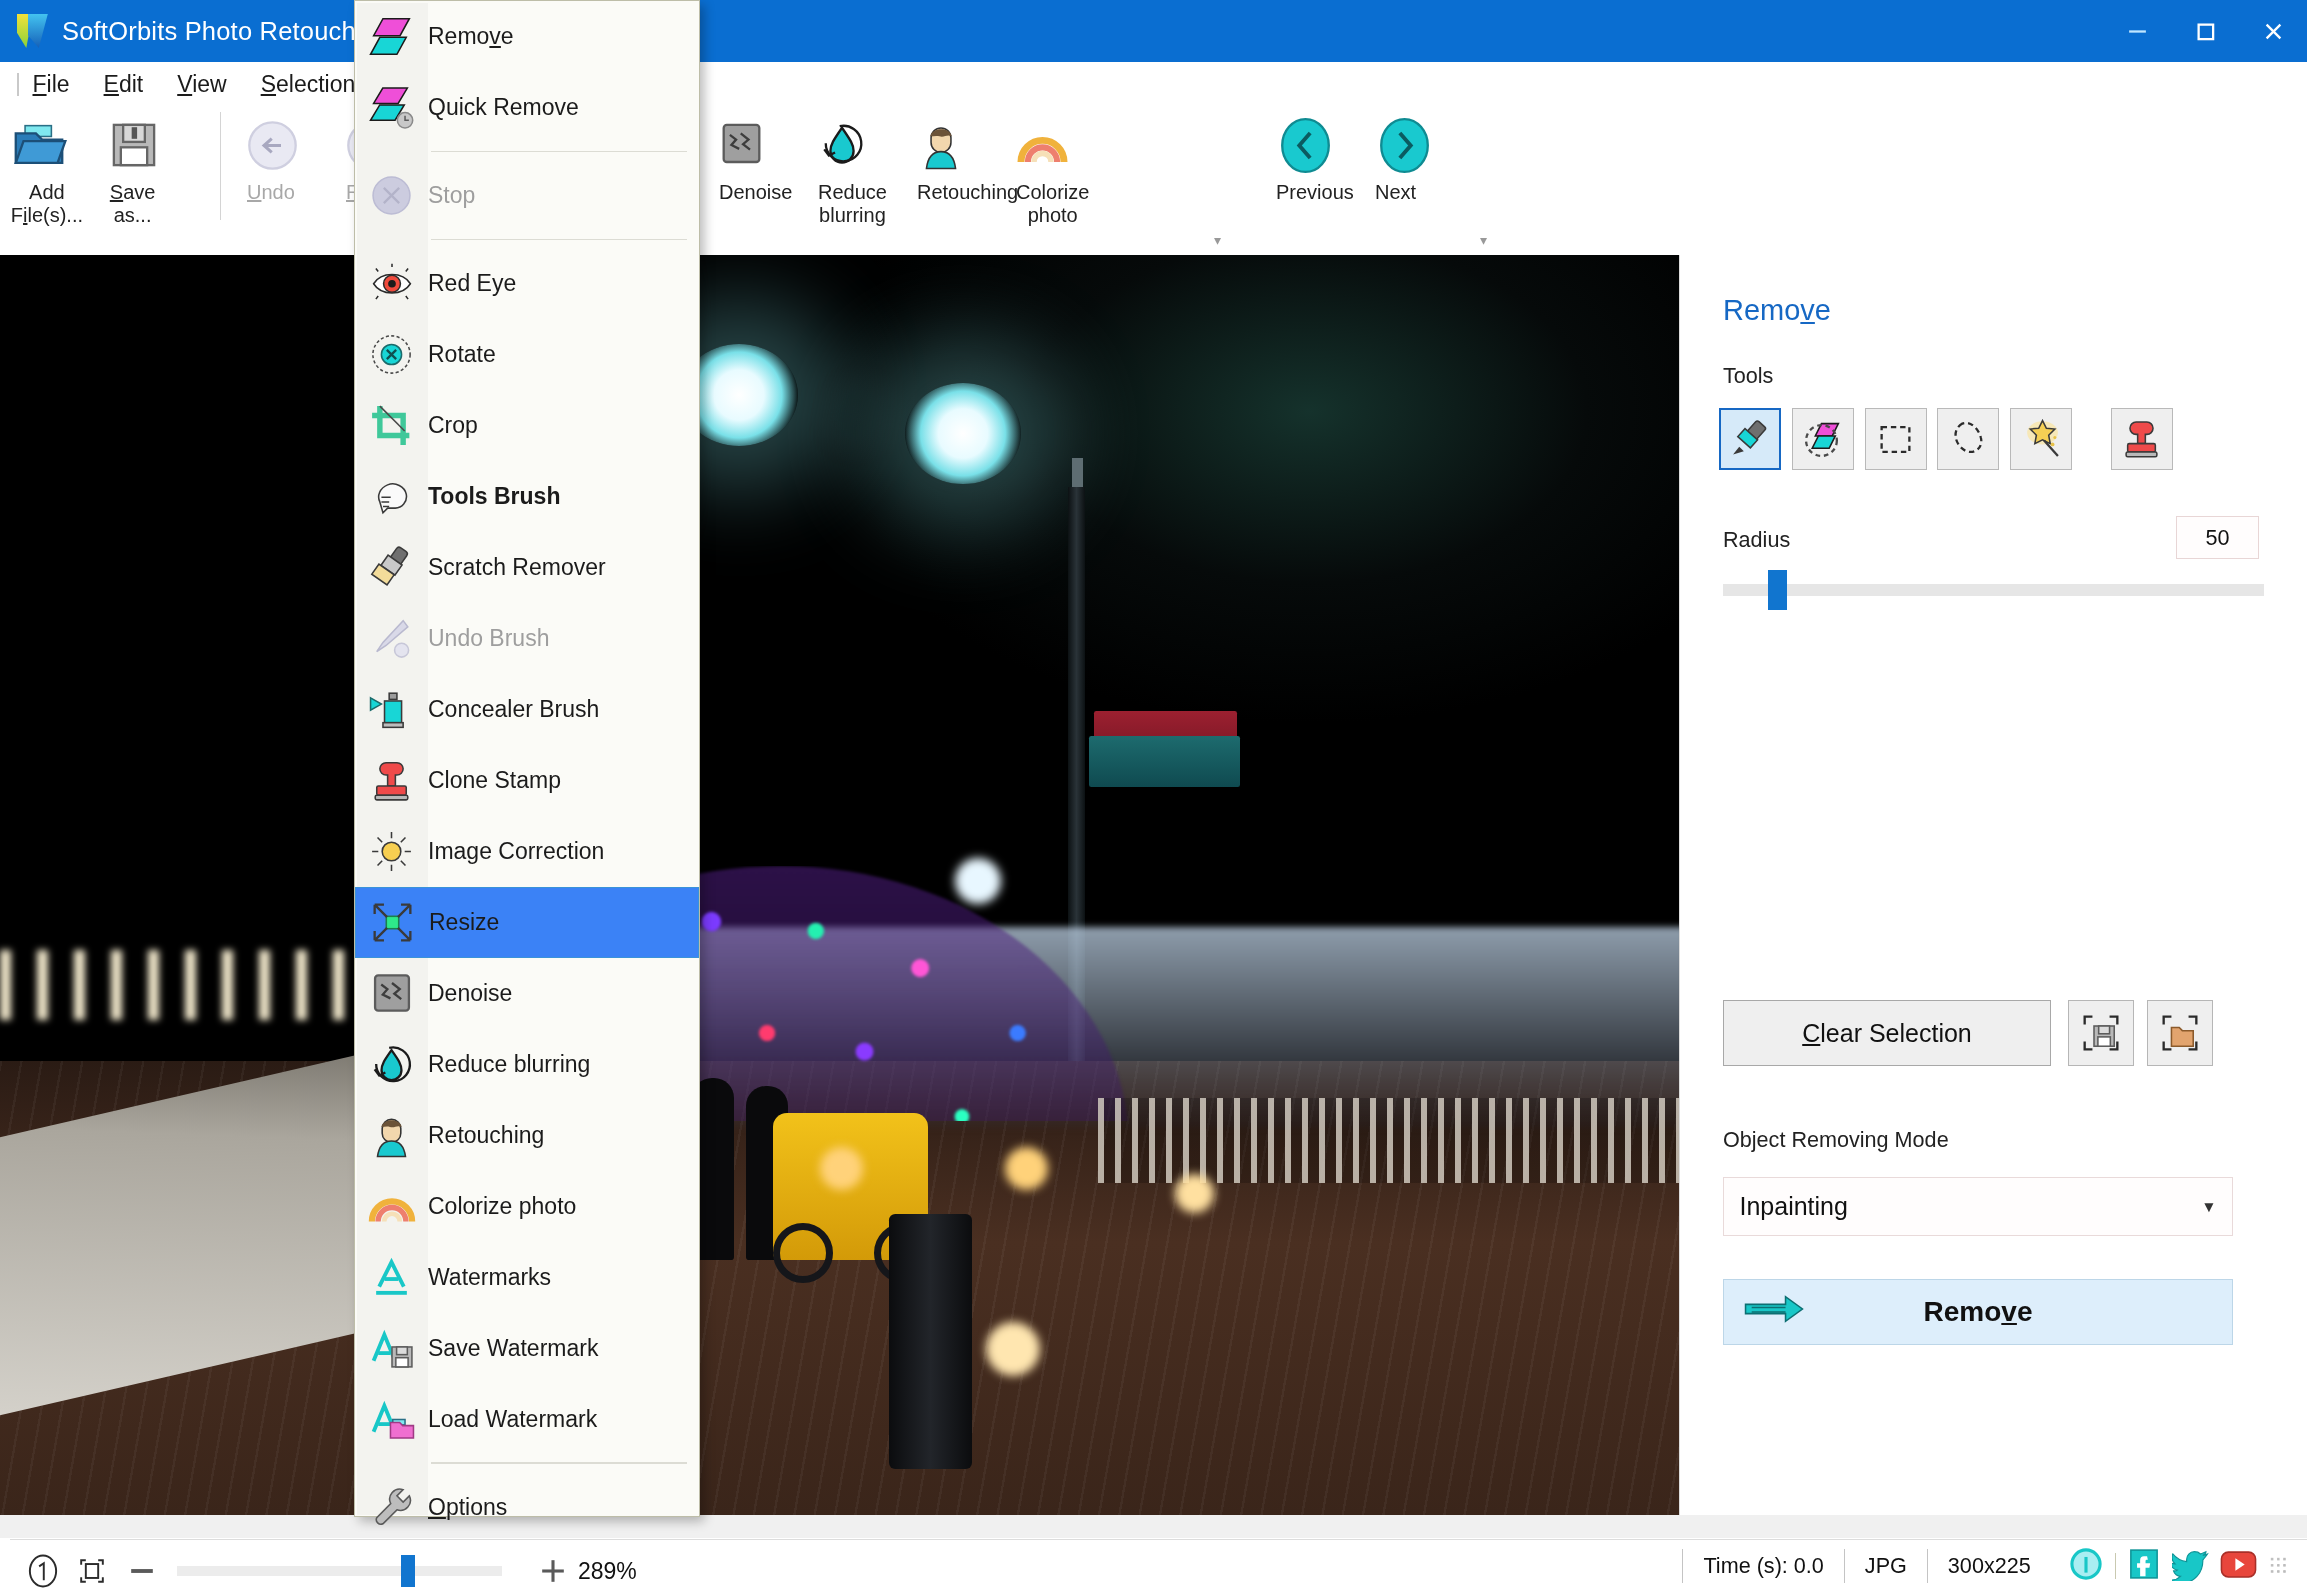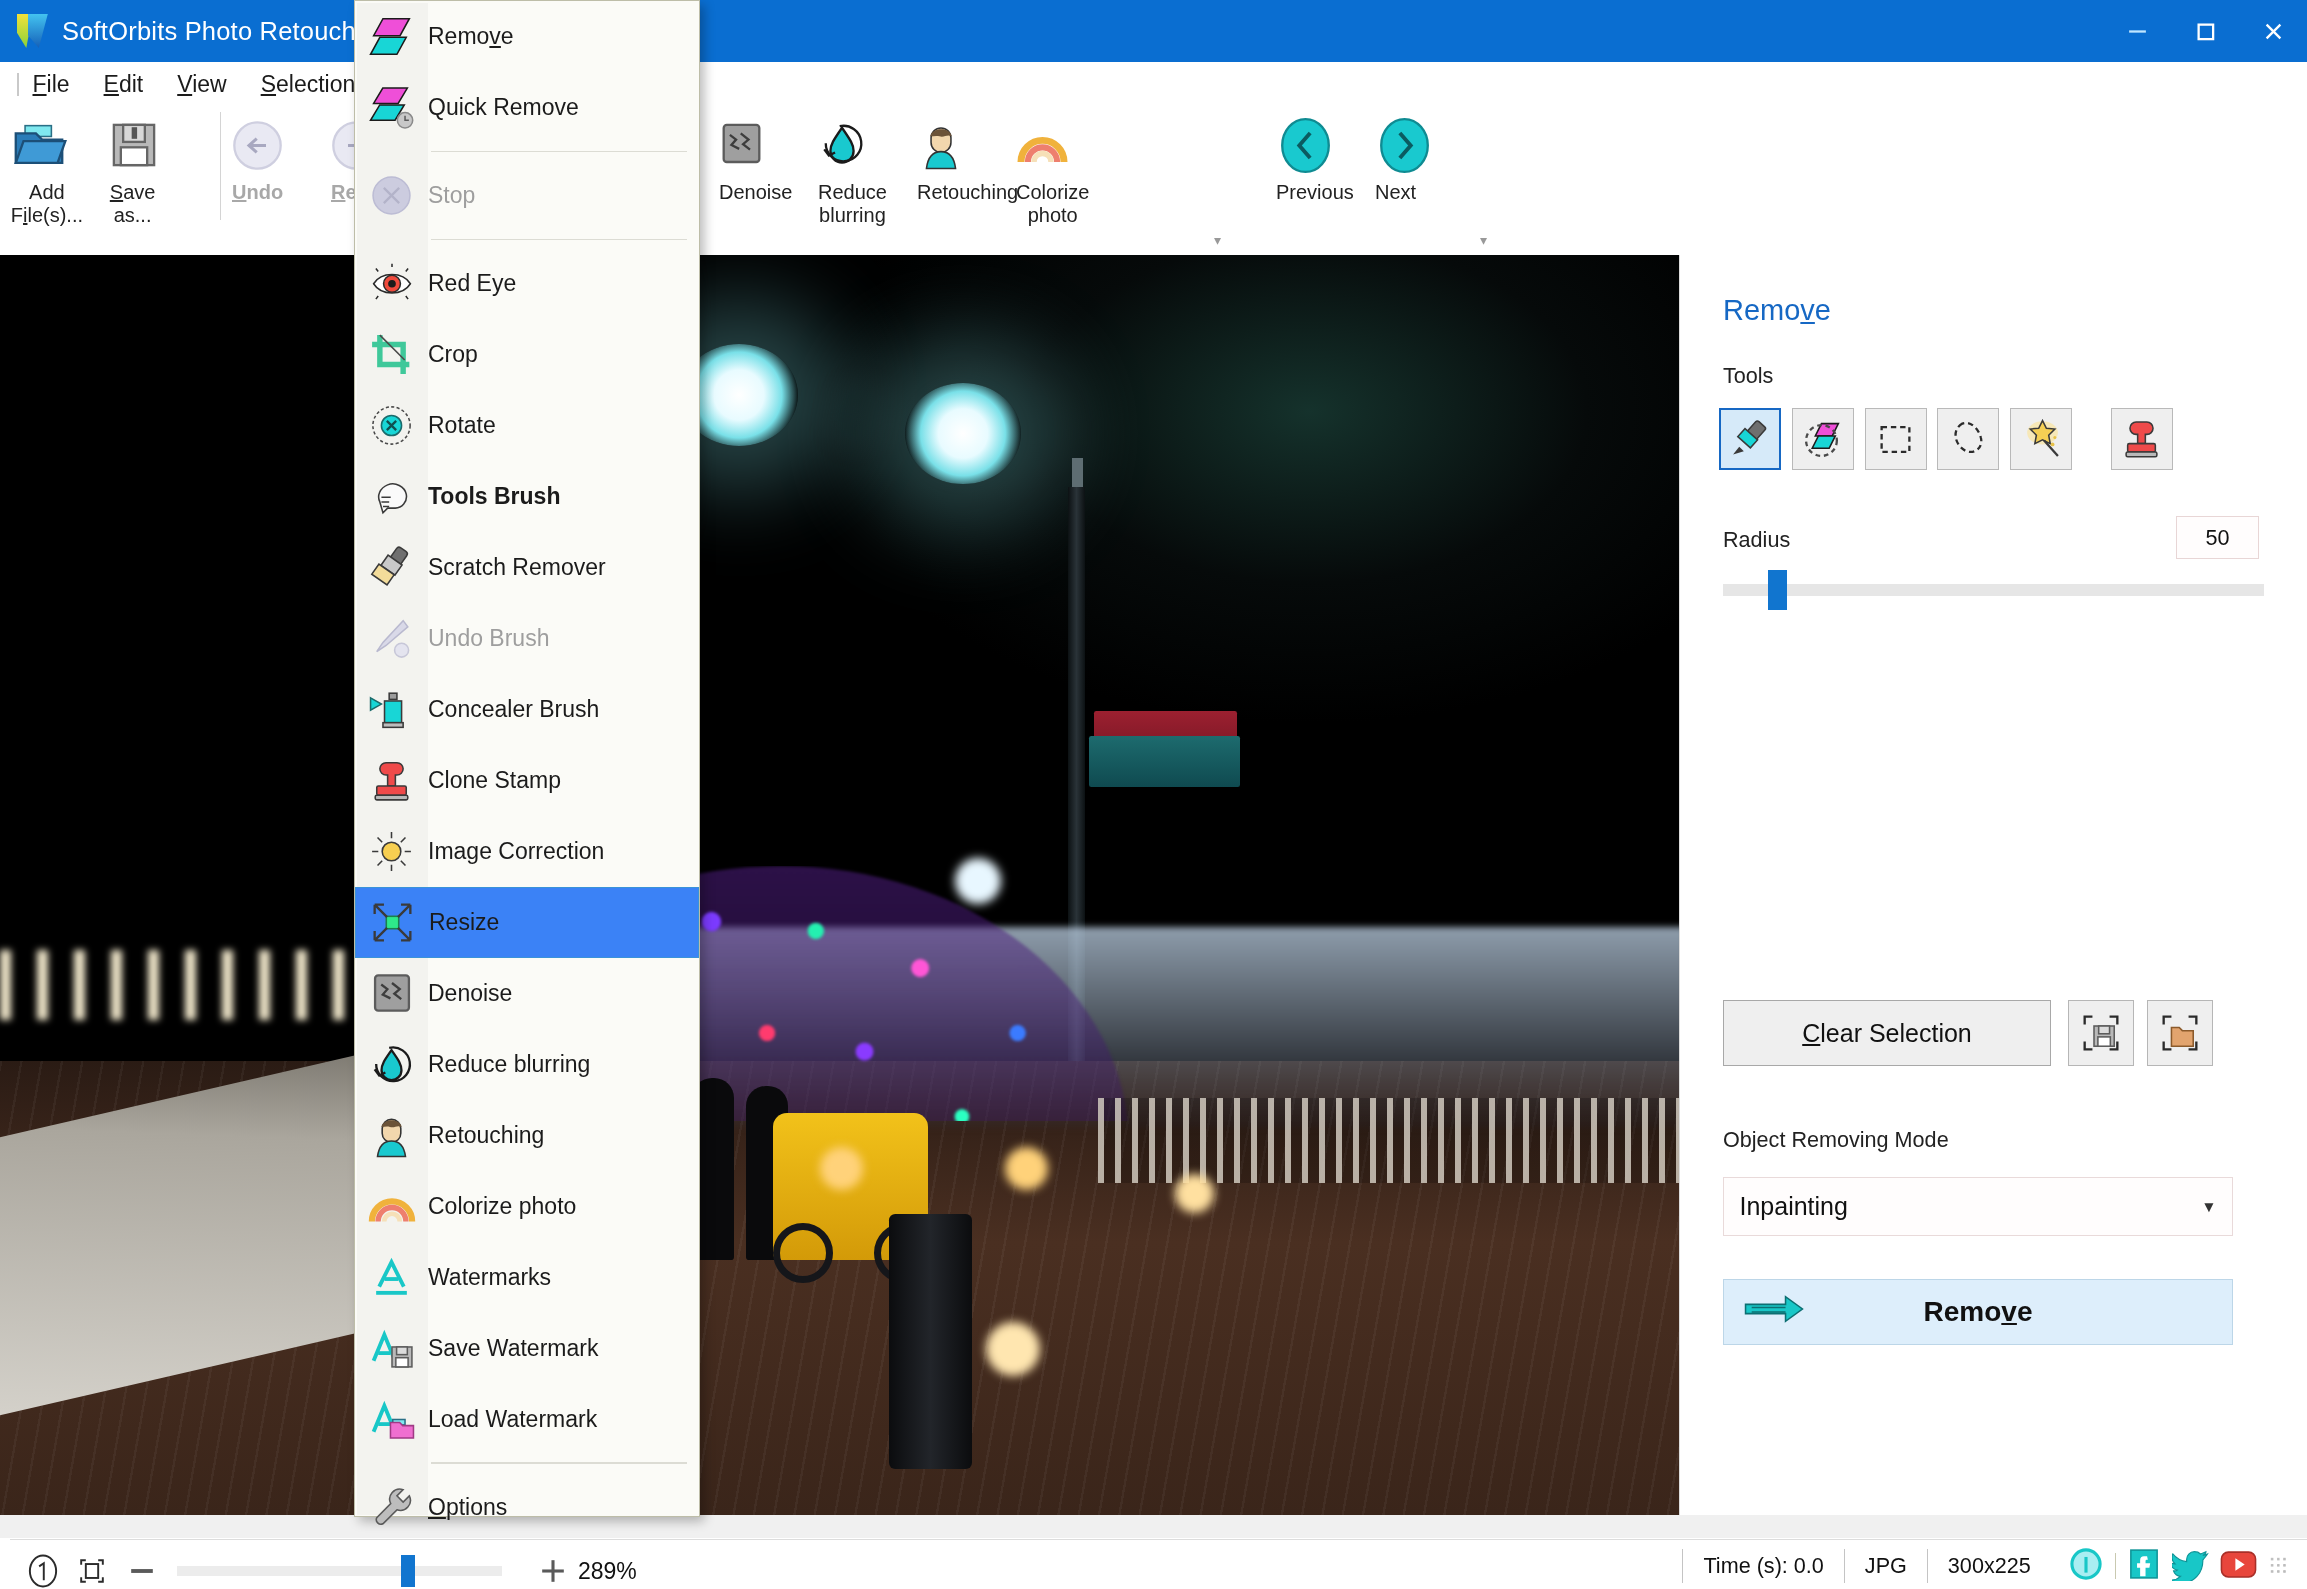--- a/index.html
+++ b/index.html
@@ -246,21 +246,21 @@
             <rect x="17" y="5" width="28" height="22" fill="#d8d8d8" stroke="#666" stroke-width="3"></rect>
             <rect x="28" y="8" width="7" height="15" fill="#555"></rect>
             <rect x="14" y="34" width="34" height="23" fill="#fff" stroke="#666" stroke-width="3"></rect>
           </svg>
         </div>
         <div class="lb"><u>S</u>ave<br>as...</div>
       </div>
       <div class="rib-divider"></div>
     </div>
 
-    <div class="rib-grp" style="left:232px;font-weight:bold;">
+    <div class="rib-grp" style="left:247px;">
       <div class="rib-btn">
         <div class="ic">
           <svg width="51" height="51" viewBox="0 0 66 66">
             <circle cx="33" cy="33" r="30" fill="#e9e9f3" stroke="#cfcfe0" stroke-width="3"></circle>
             <path d="M44 33 H24 M32 24 L22 33 L32 42" fill="none" stroke="#a8a8c0" stroke-width="4"></path>
           </svg>
         </div>
         <div class="lb dim"><u>U</u>ndo</div>
       </div>
       <div class="rib-btn">
@@ -421,37 +421,37 @@
           <circle cx="30" cy="28" r="5" fill="#1b1b1b"></circle>
           <path d="M30 6 v-4 M12 12 l-3-4 M48 12 l3-4 M12 44 l-3 4 M48 44 l3 4" stroke="#2b2b2b" stroke-width="2"></path>
         </svg>
       </div>
       <div class="mi-lb">Red Eye</div>
     </div>
 
     <div class="mi">
       <div class="mi-ic">
         <svg width="45" height="45" viewBox="0 0 58 58">
+          <circle cx="29" cy="29" r="24" fill="none" stroke="#4a4a4a" stroke-width="2" stroke-dasharray="4 3"></circle>
+          <circle cx="29" cy="29" r="13" fill="#18d6d6" stroke="#1b6b6b" stroke-width="2"></circle>
+          <path d="M23 23 L35 35 M35 23 L23 35" stroke="#0f4f4f" stroke-width="3"></path>
+        </svg>
+      </div>
+      <div class="mi-lb">Rotate</div>
+    </div>
+
+    <div class="mi">
+      <div class="mi-ic">
+        <svg width="45" height="45" viewBox="0 0 58 58">
           <path d="M14 4 v38 h38" fill="none" stroke="#3fc89a" stroke-width="7"></path>
           <path d="M4 16 h40 v38" fill="none" stroke="#3fc89a" stroke-width="7"></path>
           <path d="M14 4 L46 36" stroke="#4a4a4a" stroke-width="2"></path>
         </svg>
       </div>
       <div class="mi-lb">Crop</div>
-    </div>
-
-    <div class="mi">
-      <div class="mi-ic">
-        <svg width="45" height="45" viewBox="0 0 58 58">
-          <circle cx="29" cy="29" r="24" fill="none" stroke="#4a4a4a" stroke-width="2" stroke-dasharray="4 3"></circle>
-          <circle cx="29" cy="29" r="13" fill="#18d6d6" stroke="#1b6b6b" stroke-width="2"></circle>
-          <path d="M23 23 L35 35 M35 23 L23 35" stroke="#0f4f4f" stroke-width="3"></path>
-        </svg>
-      </div>
-      <div class="mi-lb">Rotate</div>
     </div>
 
     <div class="mi bold">
       <div class="mi-ic">
         <svg width="45" height="45" viewBox="0 0 58 58">
           <path d="M14 36 C10 28 14 18 24 14 c10 -4 22 2 24 12 c2 10 -6 18 -14 18 l-10 0 l-6 6 Z" fill="#fafafa" stroke="#3a3a3a" stroke-width="2"></path>
           <path d="M16 30 h12 M16 36 h10 M18 42 h8" stroke="#3a3a3a" stroke-width="2"></path>
         </svg>
       </div>
       <div class="mi-lb">Tools Brush</div>

